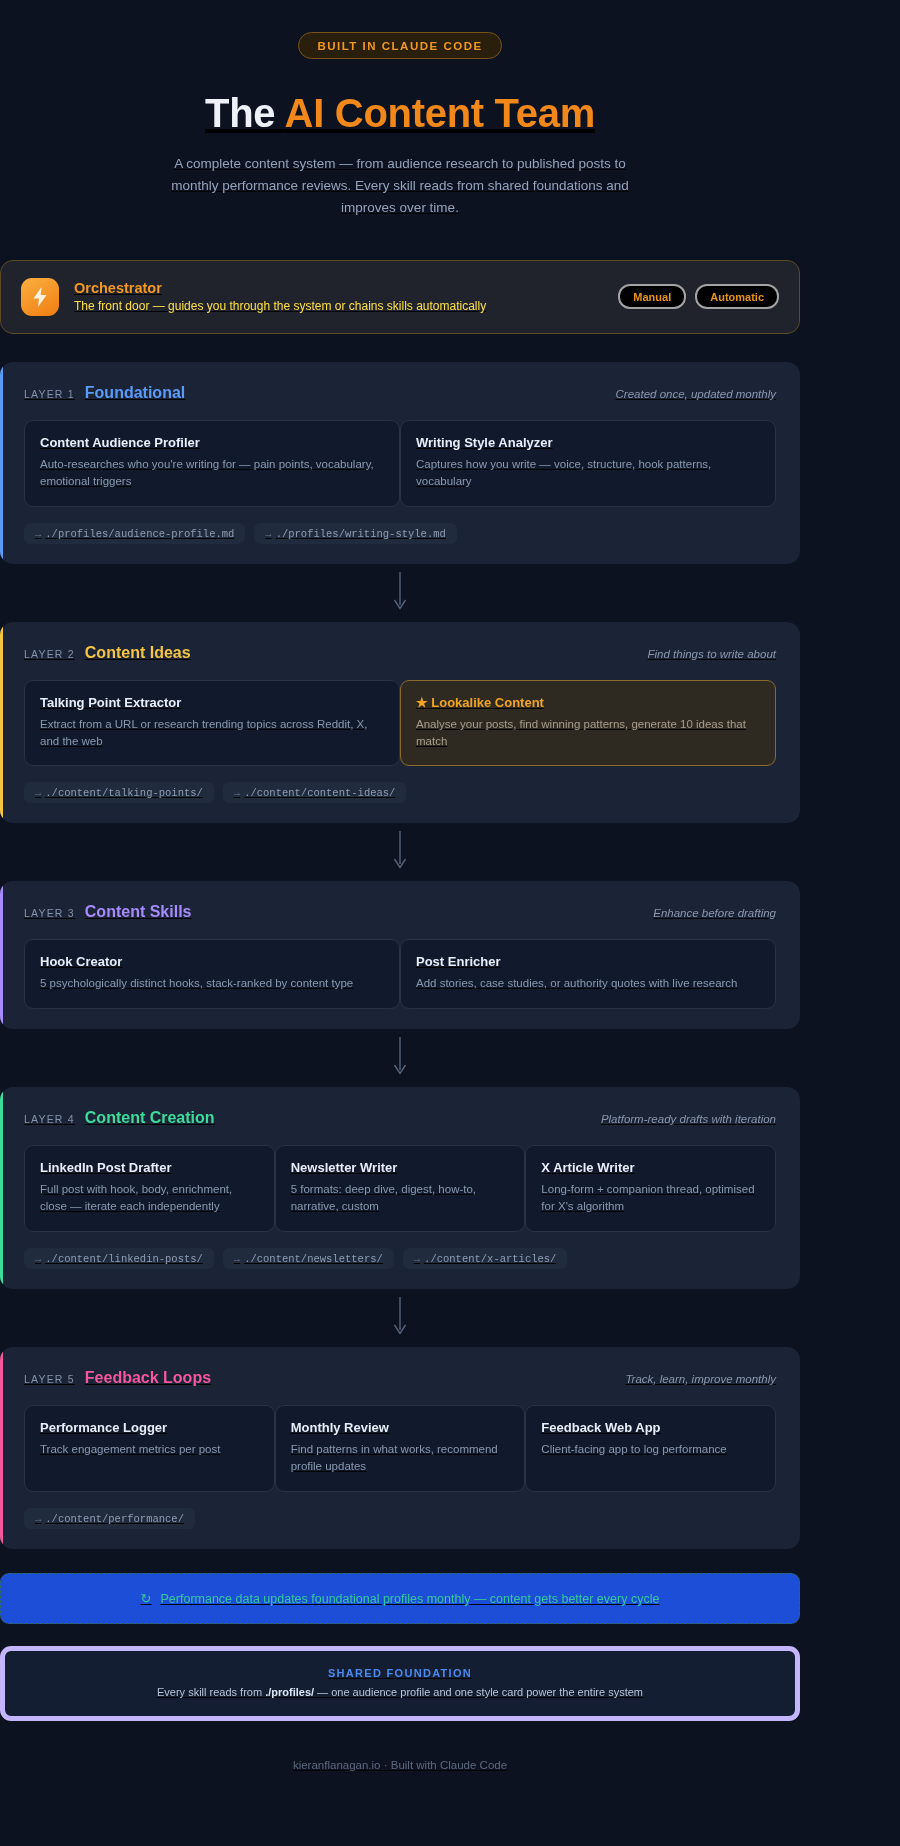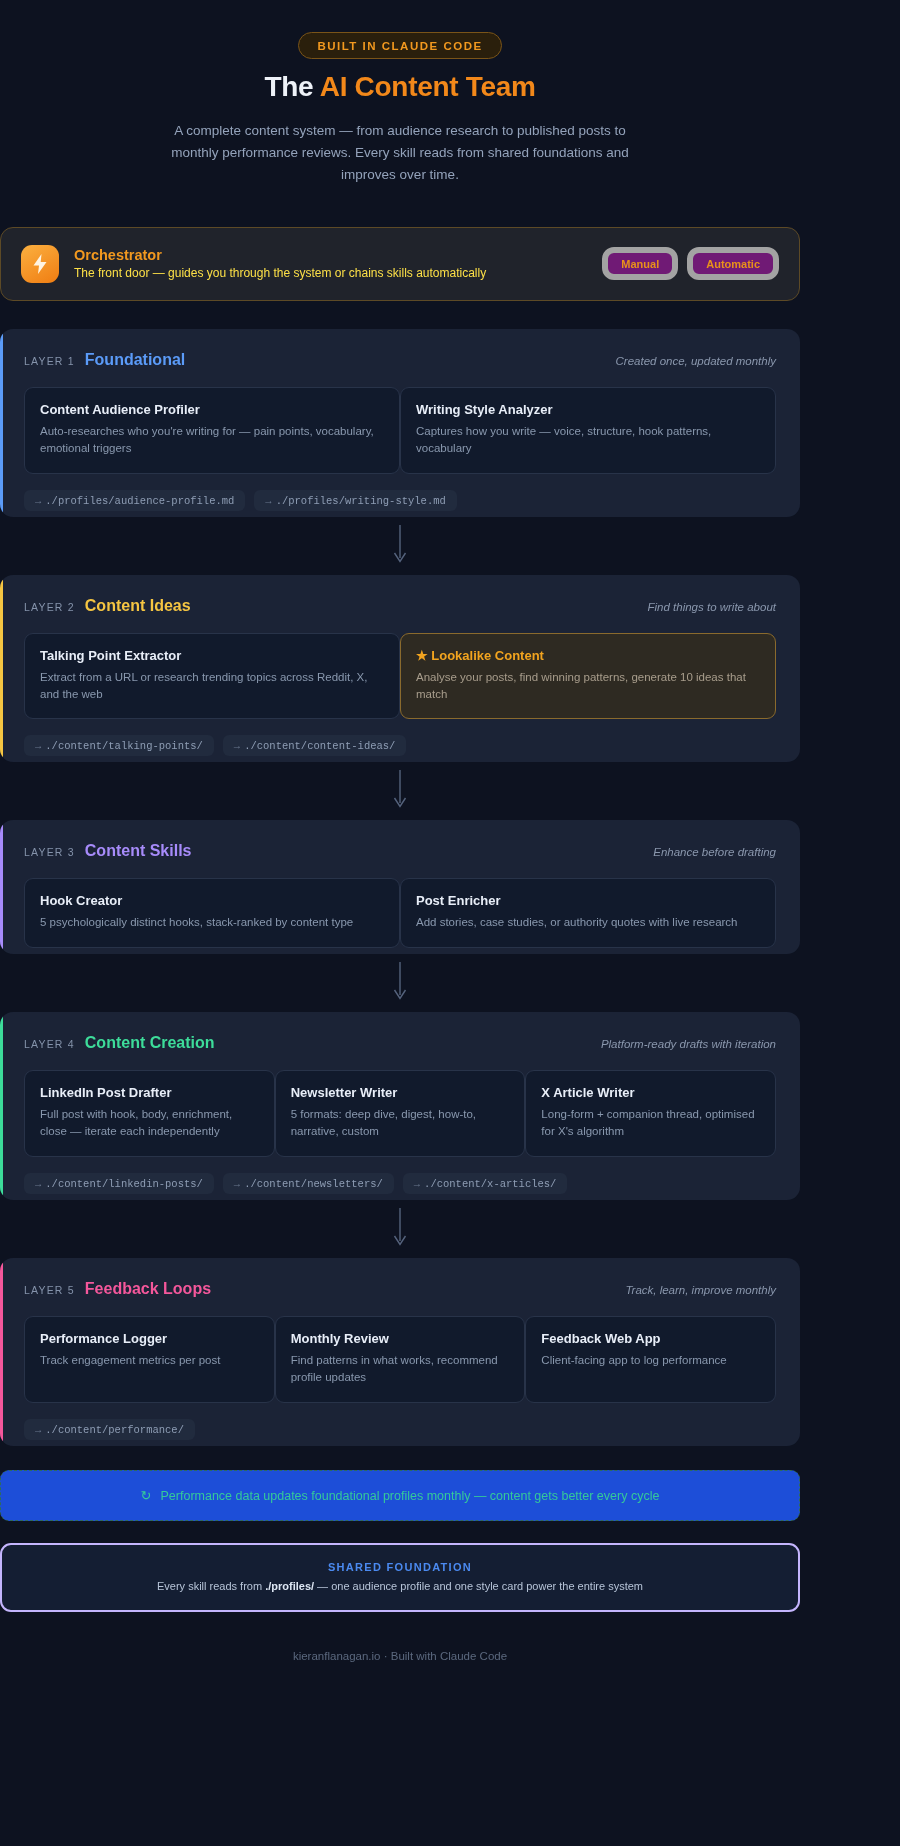--- a/index.html
+++ b/index.html
@@ -8,39 +8,40 @@
     background: #0d1220;
     font-family: "Liberation Sans", sans-serif;
     -webkit-font-smoothing: antialiased;
   }
   .page {
     width: 728px;
     min-height: 1846px;
     background: #0d1220;
     padding: 26px 0 0 0;
     position: relative;
+    text-decoration: underline;
   }
   .wrap { width: 800px; margin: 0 auto; }
 
   
   .hero { text-align: center; padding-top: 6px; }
   .eyebrow {
     display: inline-block;
     border: 1px solid #7a5418;
     background: #2a1f0c;
     color: #f2991f;
     font-size: 11.5px;
     font-weight: bold;
     letter-spacing: 1.5px;
     padding: 7px 18px 6px;
     border-radius: 20px;
   }
   .title {
-    margin-top: 12px;
-    font-size: 28px;
+    margin-top: 32px;
+    font-size: 40px;
     font-weight: bold;
     color: #eef2f8;
     letter-spacing: -0.3px;
   }
   .title .accent { color: #f2881a; }
   .subtitle {
     margin: 17px auto 0;
     width: 500px;
     font-size: 13.5px;
     line-height: 1.62;
@@ -71,35 +72,35 @@
   .orch-text { flex: 1 1 auto; }
   .orch-title {
     color: #f2991f;
     font-size: 14.5px;
     font-weight: bold;
     margin-bottom: 3px;
   }
   .orch-desc { color: #fde047; font-size: 12px; }
   .orch-badges { display: flex; gap: 9px; flex: 0 0 auto; }
   .pill {
-    border: 6px solid #a3a3a3;
-    background: #701a75;
+    border: 2px solid #a3a3a3;
+    background: #000000;
     color: #e8921a;
     font-size: 11px;
     font-weight: bold;
     padding: 5px 13px 4px;
     border-radius: 12px;
     white-space: nowrap;
   }
 
   
   .layer {
     background: #1b2336;
     border-radius: 13px;
-    padding: 22px 24px 6px;
+    padding: 22px 24px 20px;
     position: relative;
     overflow: hidden;
   }
   .layer::before {
     content: "";
     position: absolute;
     left: 0; top: 0; bottom: 0;
     width: 3px;
     background: var(--accent);
   }
@@ -188,21 +189,21 @@
     padding: 17px 20px;
     text-align: center;
     color: #35c99a;
     font-size: 12.5px;
   }
   .loop .loop-icon { margin-right: 9px; font-size: 13px; }
 
   
   .foundation {
     margin-top: 22px;
-    border: 2px solid #c4b5fd;
+    border: 5px solid #c4b5fd;
     background: #141e33;
     border-radius: 11px;
     padding: 16px 20px 18px;
     text-align: center;
   }
   .foundation-label {
     color: #4b8af0;
     font-size: 11px;
     font-weight: bold;
     letter-spacing: 1.3px;

